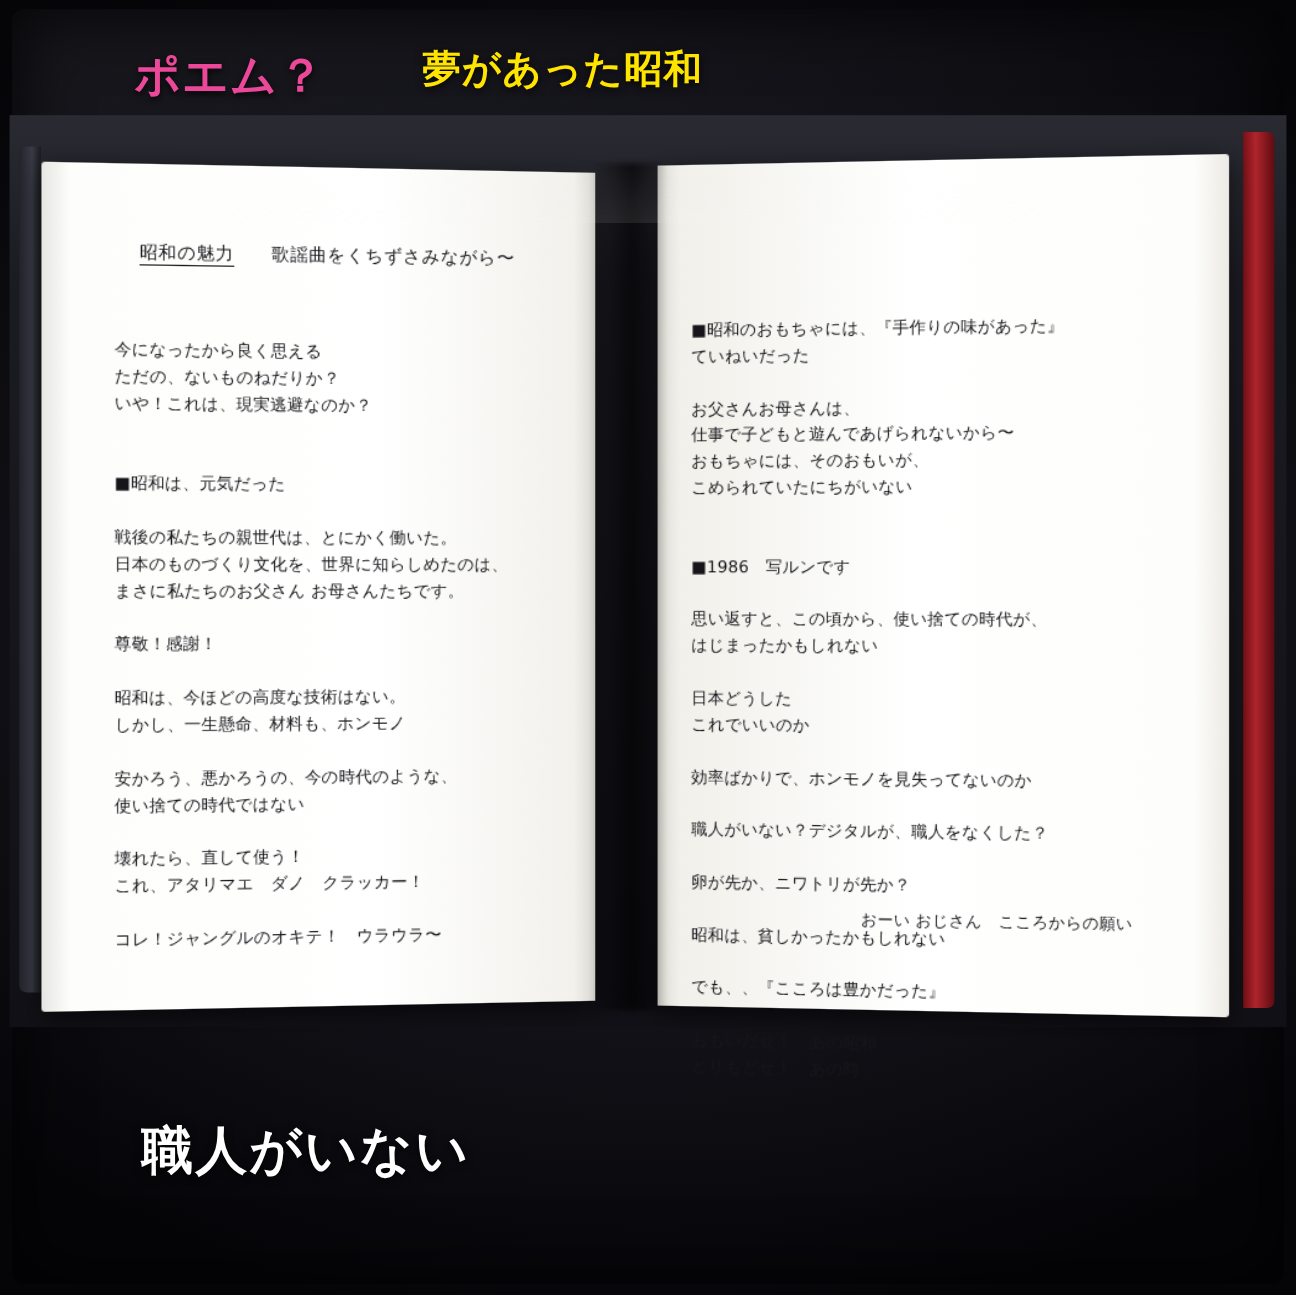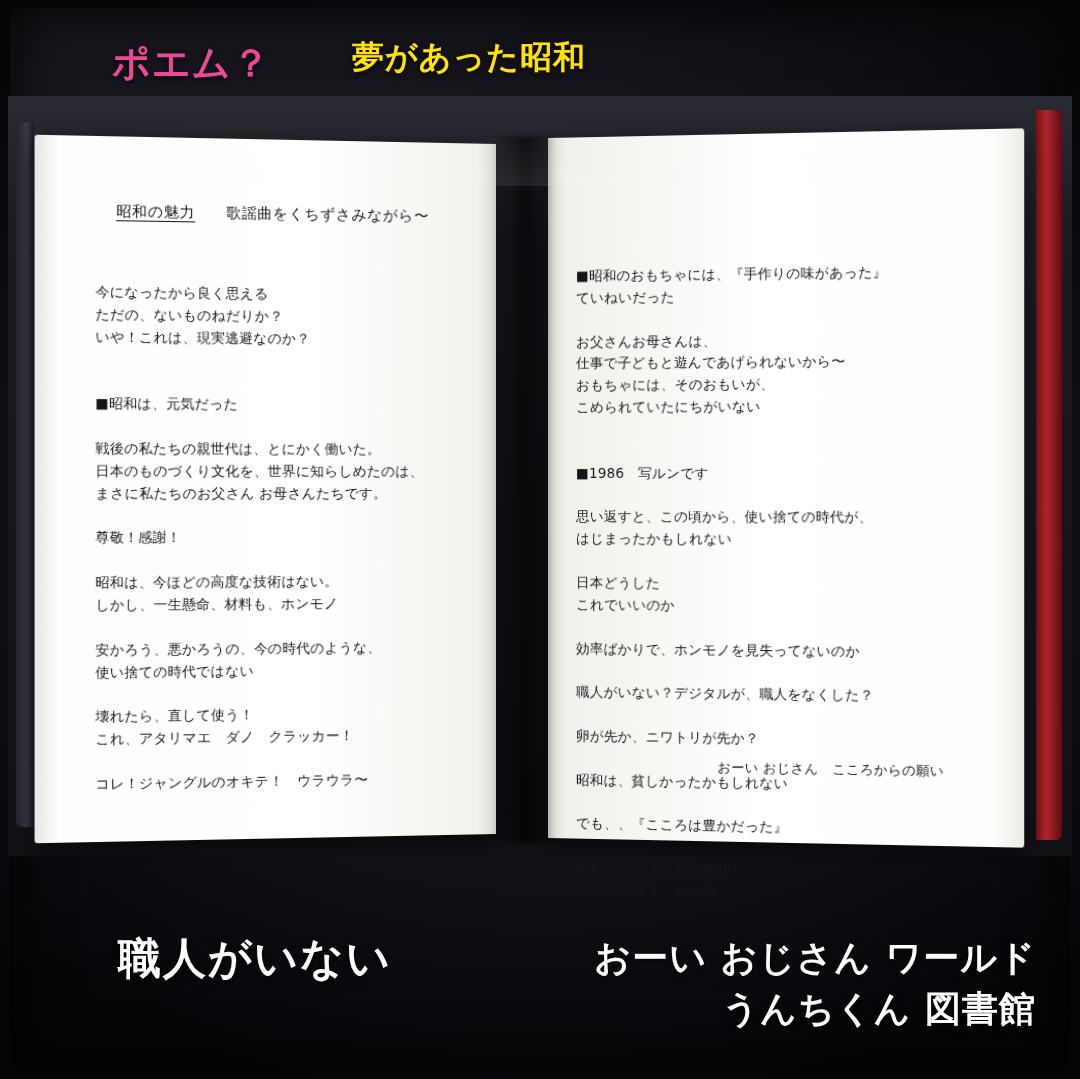--- a/index.html
+++ b/index.html
@@ -271,18 +271,14 @@
       <div class="page-text right-sign">おーい おじさん　こころからの願い</div>
     </div>
 
     <div class="gutter"></div>
     <div class="page-curve-top"></div>
   </div>
 
   <div class="cap cap-poem">ポエム？</div>
   <div class="cap cap-title">夢があった昭和</div>
   <div class="cap cap-bottom-left">職人がいない</div>
-  <div class="cap cap-bottom-right">
-    <div>おーい おじさん ワールド</div>
-    <div>うんちくん 図書館</div>
-  </div>
 
 </div>
 
 </body></html>

